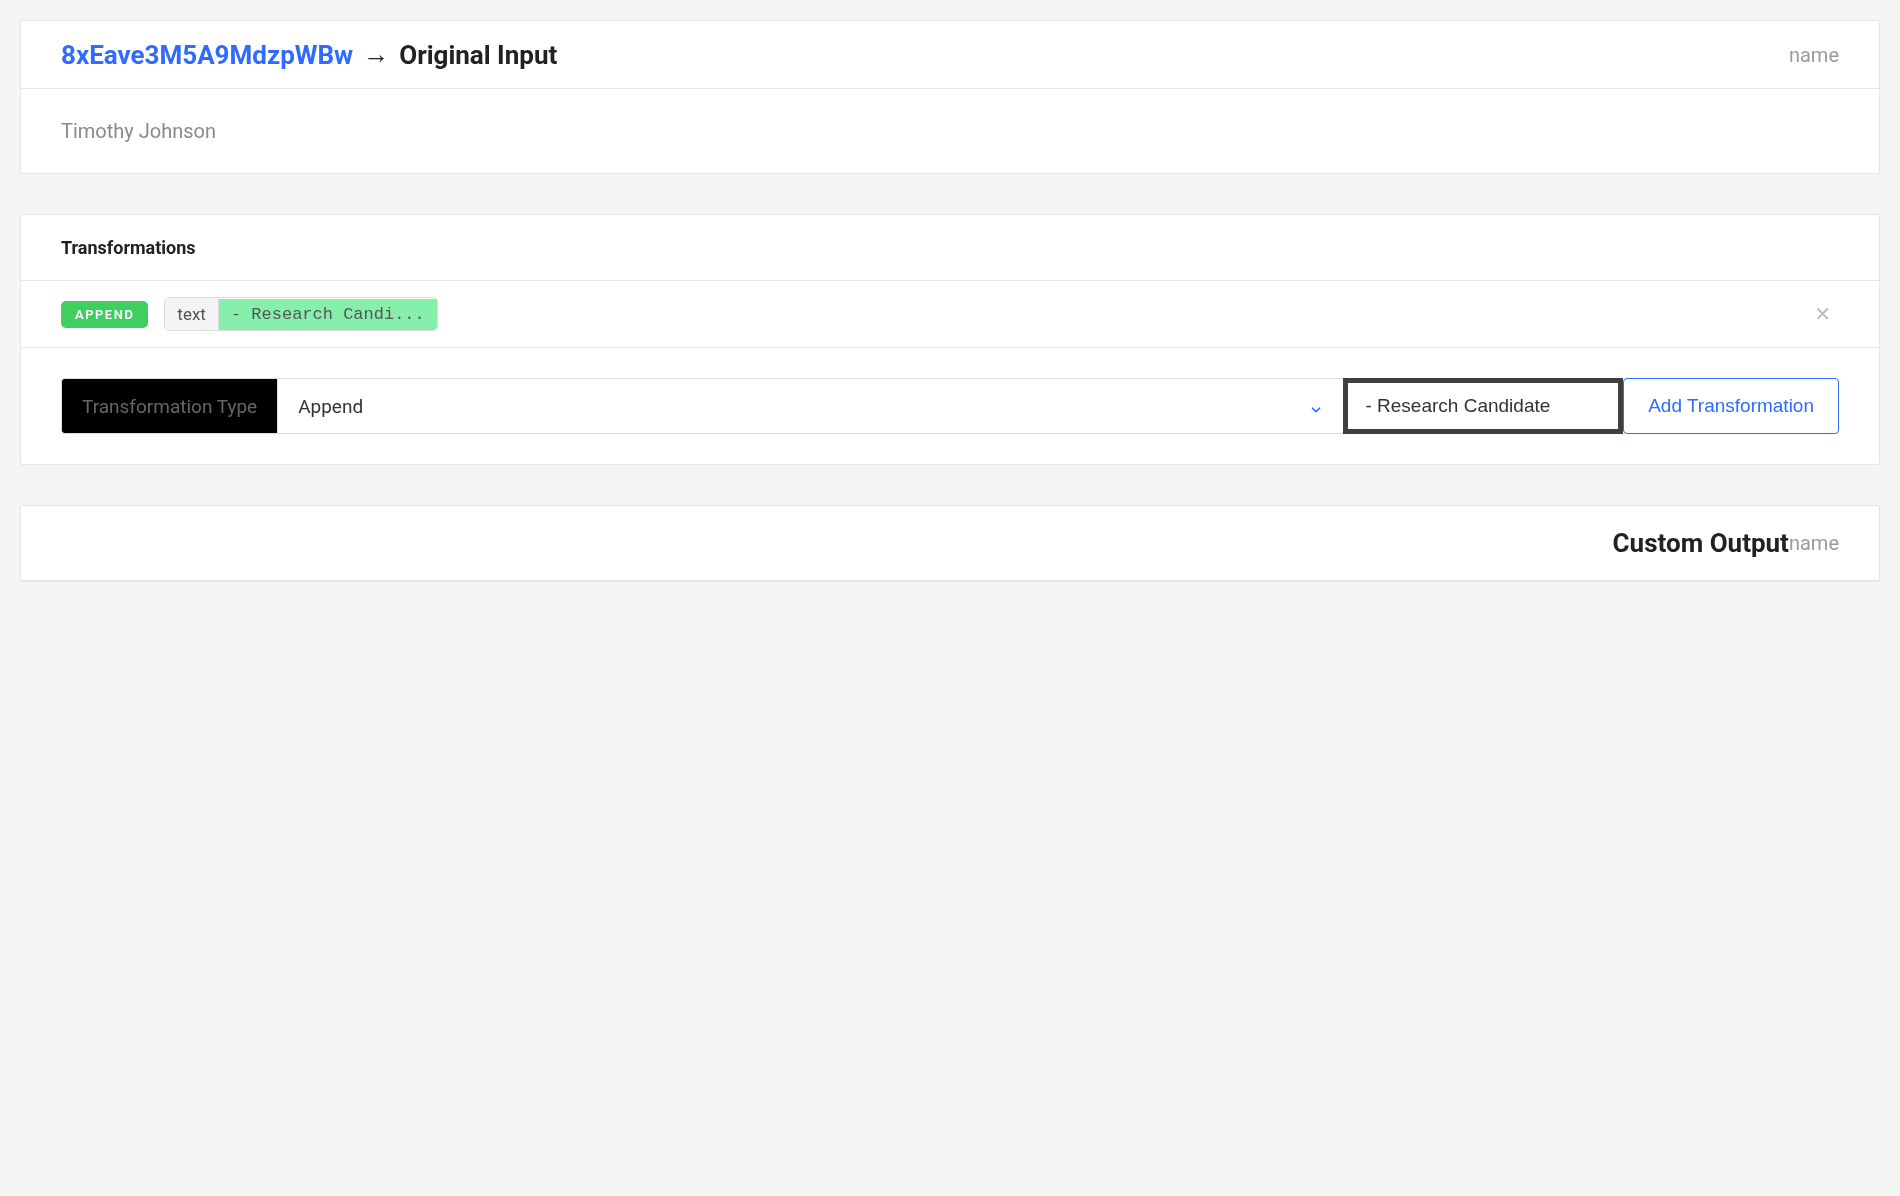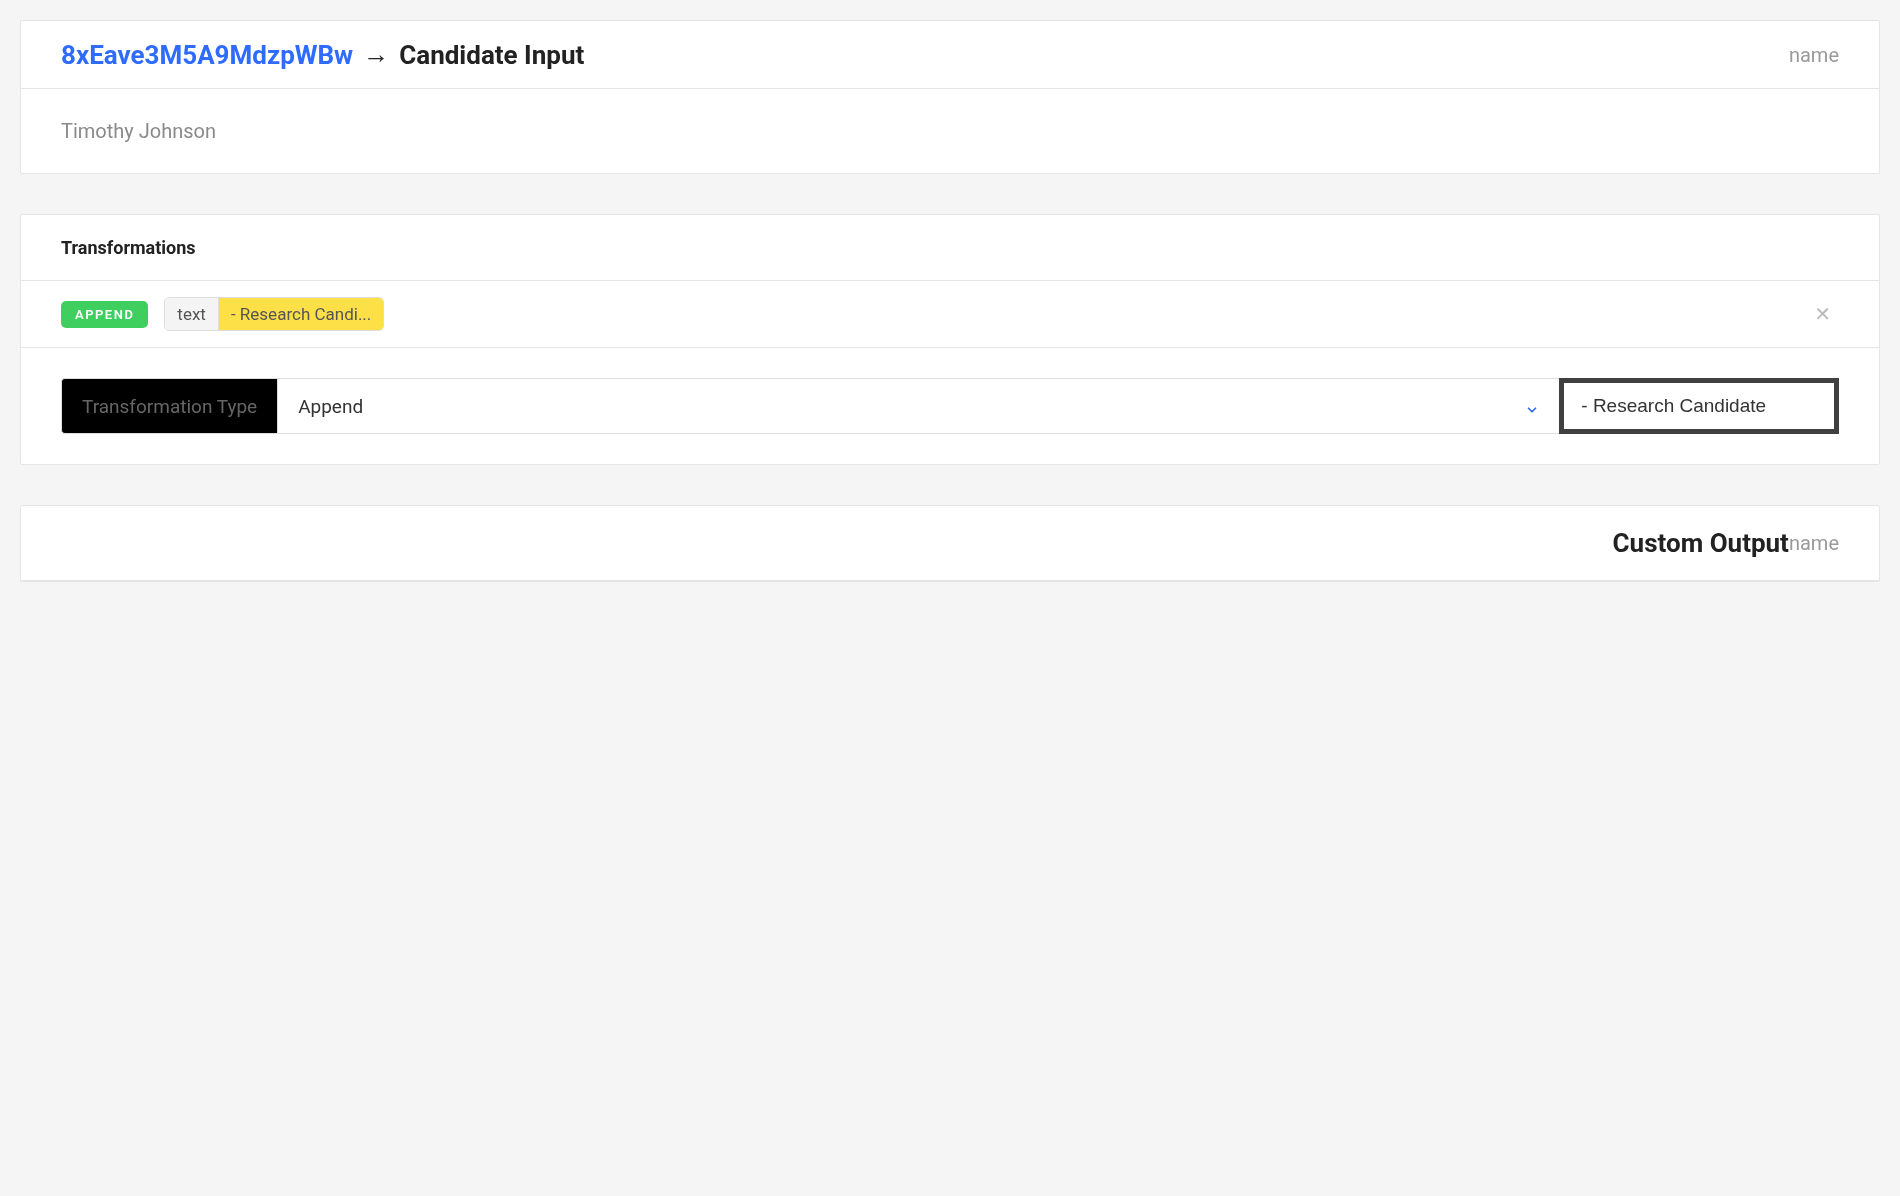--- a/index.html
+++ b/index.html
@@ -95,21 +95,22 @@
     }
     .pill-left {
       background: #f4f4f4;
       padding: 6px 12px;
       border-right: 1px solid #ddd;
       color: #555;
     }
     .pill-right {
       padding: 6px 12px;
       color: #555;
-      background: #fde047;
+      background: #86efac;
+      font-family: Liberation Mono, monospace;
     }
     .close-x {
       color: #bbb;
       font-size: 20px;
       cursor: pointer;
       padding: 4px 8px;
     }
     .form-row {
       display: flex;
       align-items: stretch;
@@ -184,21 +185,21 @@
     }
   </style>
 </head>
 <body>
 
 <div class="card">
   <div class="card-header">
     <div class="card-header-left">
       <span class="link-id">8xEave3M5A9MdzpWBw</span>
       <span class="arrow">→</span>
-      <span class="title-text">Candidate Input</span>
+      <span class="title-text">Original Input</span>
     </div>
     <div class="card-header-right">name</div>
   </div>
   <div class="card-body">Timothy Johnson</div>
 </div>
 
 <div class="card">
   <div class="transformations-header">
     <div class="transformations-title">Transformations</div>
   </div>
@@ -220,20 +221,21 @@
     <div class="form-label">Transformation Type</div>
     <div class="form-select">
       <span>Append</span>
       <span class="chevron-down">
         <svg viewBox="0 0 24 24" fill="none" stroke="#2f6bff" stroke-width="3" stroke-linecap="round" stroke-linejoin="round">
           <polyline points="6 9 12 15 18 9"></polyline>
         </svg>
       </span>
     </div>
     <input class="form-input" type="text" value=" - Research Candidate" style="">
+    <button class="add-btn">Add Transformation</button>
   </div>
 </div>
 
 <div class="card">
   <div class="output-header">
     <div class="output-title">Custom Output</div>
     <div class="card-header-right">name</div>
   </div>
 </div>
 

